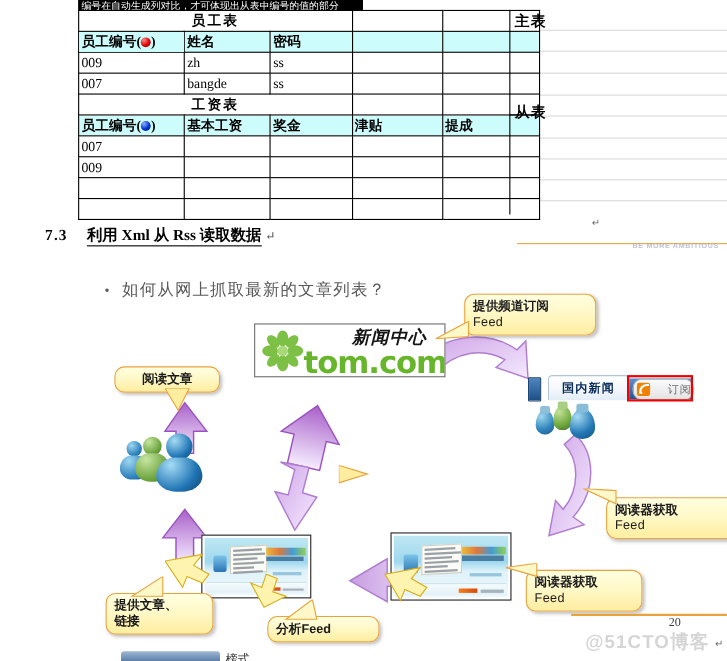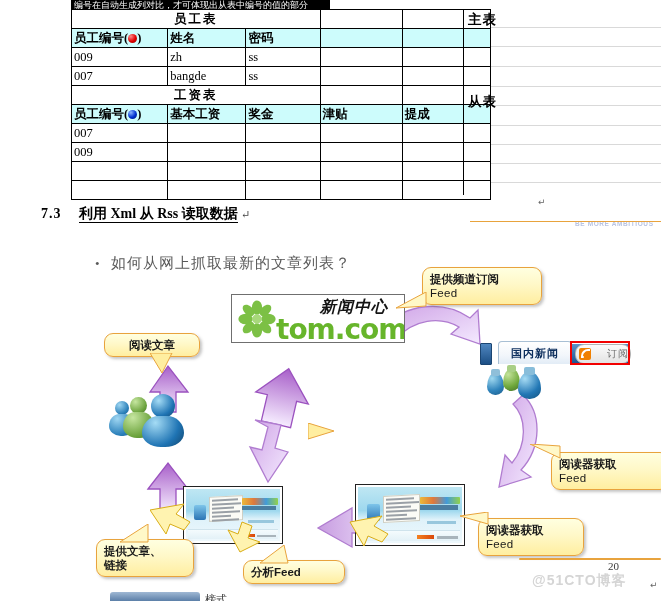--- a/index.html
+++ b/index.html
@@ -233,21 +233,21 @@
     background:linear-gradient(180deg,#7ec5ea,#2a74b4);border-radius:2px;
   }
 
   
   .pagenum{
     position:absolute;left:608px;top:560px;color:#3b3b3b;font-size:11px;
     font-family:"Liberation Serif","DejaVu Serif",serif;
   }
   .watermark{
     position:absolute;left:532px;top:572px;
-    color:#d5d5d5;font-size:14px;font-weight:bold;letter-spacing:1px;
+    color:#d5d5d5;font-size:17px;font-weight:bold;letter-spacing:1px;
     font-family:"Liberation Sans","DejaVu Sans",sans-serif;
     white-space:nowrap;
   }
   .tiny-pil{
     position:absolute;color:#666;font-size:9px;
   }
   .orange-rule{
     position:absolute;left:470px;top:221px;width:191px;height:1px;
     background:#e8a33d;
   }

